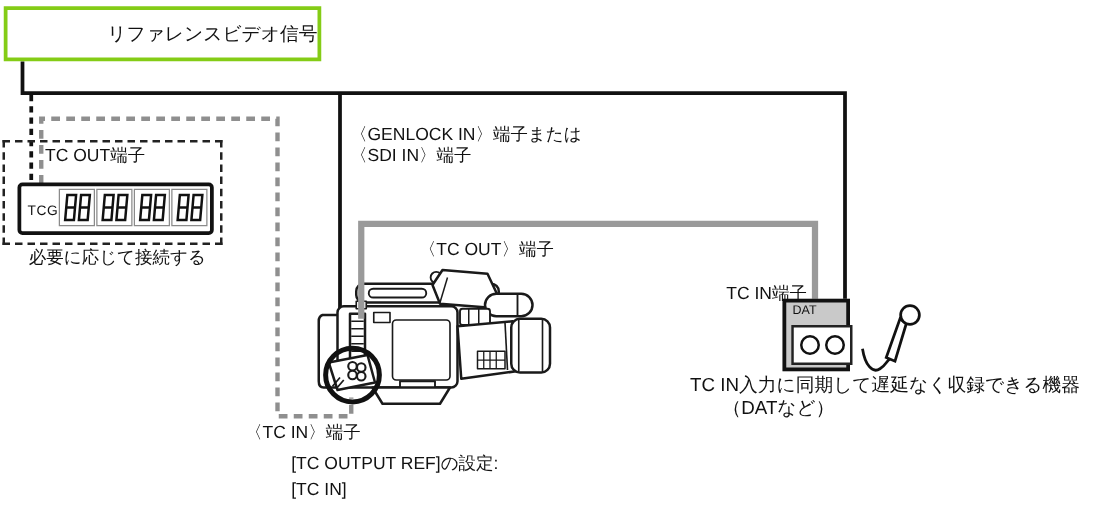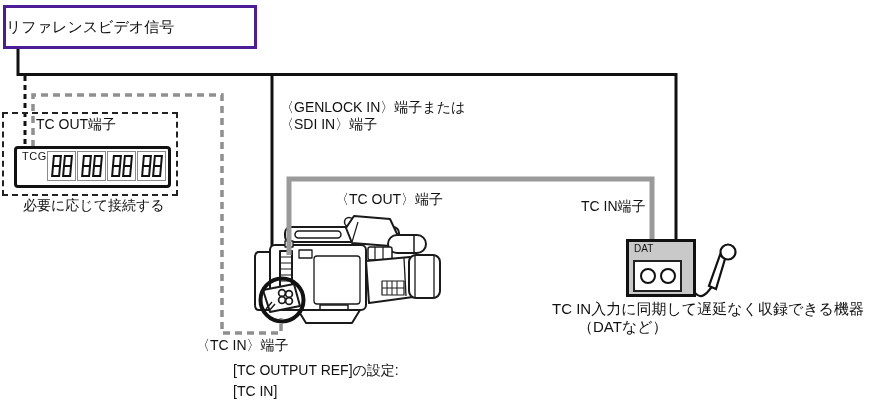--- a/index.html
+++ b/index.html
@@ -6,46 +6,46 @@
   .stage{
     position:relative;width:880px;height:410px;background:#fff;overflow:hidden;
     font-family:"Liberation Sans","DejaVu Sans",sans-serif;color:#111;
   }
   .stage svg{position:absolute;left:0;top:0;z-index:1;}
   .lbl{position:absolute;white-space:nowrap;font-size:14px;line-height:17px;z-index:3;}
 
   
   .ref-box{
     position:absolute;left:3px;top:5px;width:254px;height:44px;box-sizing:border-box;
-    border:3px solid #4c1d95;display:flex;align-items:center;justify-content:flex-start;
+    border:3px solid #84cc16;display:flex;align-items:center;justify-content:flex-end;
     font-size:15px;z-index:2;background:#fff;
   }
 
   
   .tcg-dashed{
     position:absolute;left:2px;top:112px;width:176px;height:84px;box-sizing:border-box;
     border:2px dashed #222;z-index:2;
   }
   .tcg-device{
     position:absolute;left:14px;top:146px;width:157px;height:42px;box-sizing:border-box;
     border:3px solid #111;border-radius:4px;background:#fff;z-index:2;
   }
-  .tcg-name{position:absolute;left:5px;top:1px;font-size:11px;letter-spacing:.5px;}
+  .tcg-name{position:absolute;left:5px;top:14px;font-size:11px;letter-spacing:.5px;}
   .tcg-display{position:absolute;left:30px;top:2px;display:flex;gap:1px;}
   .tc-digit-group{
     width:29px;height:30px;box-sizing:border-box;border:1px solid #8a8a8a;
     display:flex;align-items:center;justify-content:center;gap:2px;background:#fff;
   }
   .d8{width:9px;height:22px;box-sizing:border-box;border:2px solid #111;position:relative;transform:skewX(-5deg);}
   .d8::after{content:"";position:absolute;left:-1px;right:-1px;top:8px;height:2px;background:#111;}
   .sr{position:absolute;width:1px;height:1px;overflow:hidden;clip-path:inset(50%);}
 
   
   .dat-device{
-    position:absolute;left:626px;top:239px;width:70px;height:58px;box-sizing:border-box;
+    position:absolute;left:626px;top:239px;width:54px;height:58px;box-sizing:border-box;
     border:3px solid #111;background:#c9c9c9;z-index:2;
   }
   .dat-name{position:absolute;left:5px;top:1px;font-size:10px;}
   .dat-window{
     position:absolute;left:4px;top:18px;width:49px;height:32px;box-sizing:border-box;
     border:2px solid #222;background:#fff;display:flex;align-items:center;justify-content:center;gap:4px;
   }
   .reel{width:16px;height:16px;box-sizing:border-box;border:2px solid #111;border-radius:50%;background:#fff;}
 </style>
 </head>
@@ -154,21 +154,21 @@
     <div>〈GENLOCK IN〉端子または</div>
     <div>〈SDI IN〉端子</div>
   </div>
   <div class="lbl" style="left:295px;top:191px;margin-left:40px;">〈TC OUT〉端子</div>
   <div class="lbl" style="left:196px;top:337px;">〈TC IN〉端子</div>
   <div class="lbl" style="left:233px;top:360px;line-height:21px;">
     <div>[TC OUTPUT REF]の設定:</div>
     <div>[TC IN]</div>
   </div>
 
-  <div class="lbl" style="left:581px;top:198px;">TC IN端子</div>
+  <div class="lbl" style="left:581px;top:226px;">TC IN端子</div>
   <div class="dat-device">
     <span class="dat-name">DAT</span>
     <div class="dat-window">
       <div class="reel"></div>
       <div class="reel"></div>
     </div>
   </div>
   <div class="lbl" style="left:552px;top:300px;font-size:15px;">TC IN入力に同期して遅延なく収録できる機器</div>
   <div class="lbl" style="left:578px;top:318px;font-size:15px;text-align:right;">（DATなど）</div>
 

